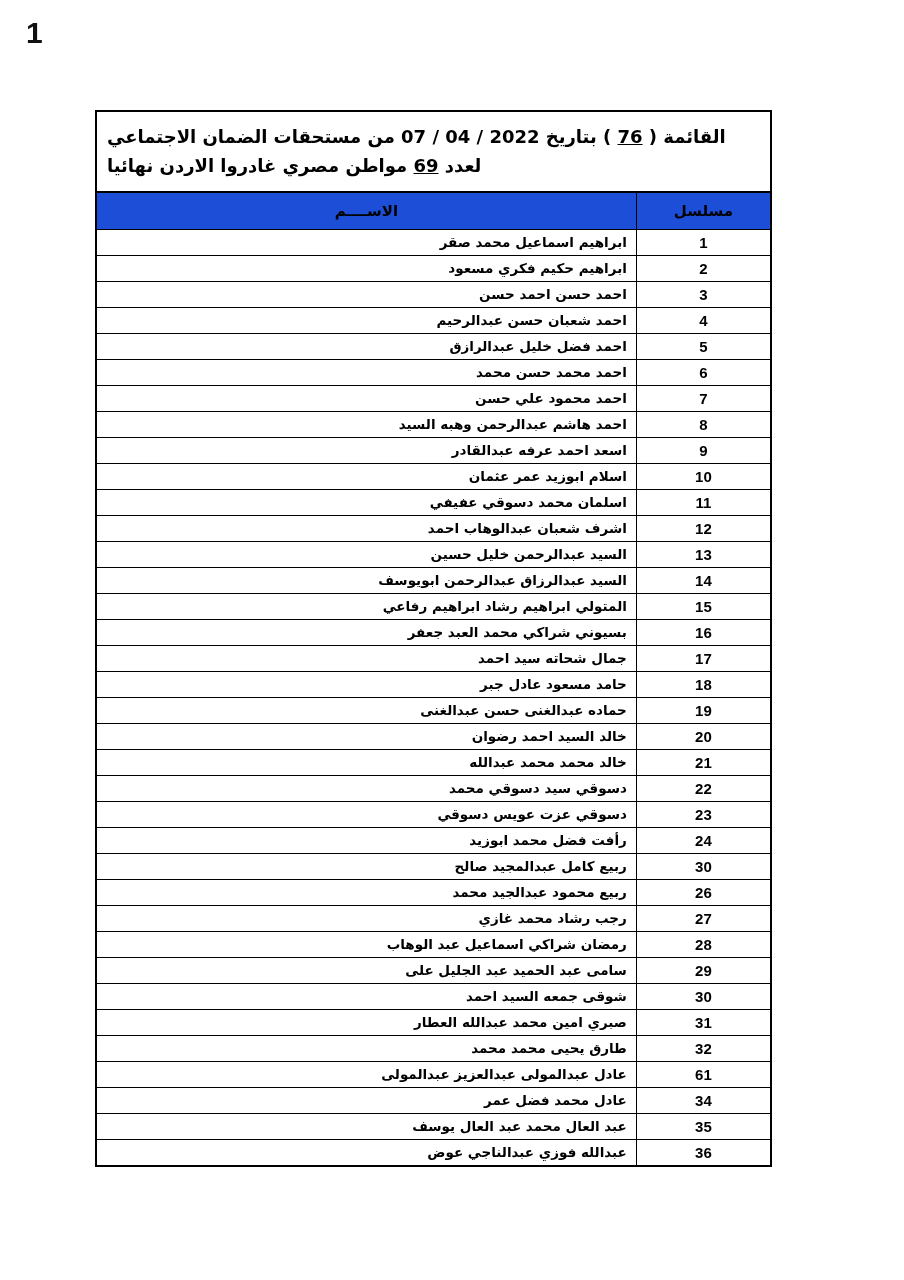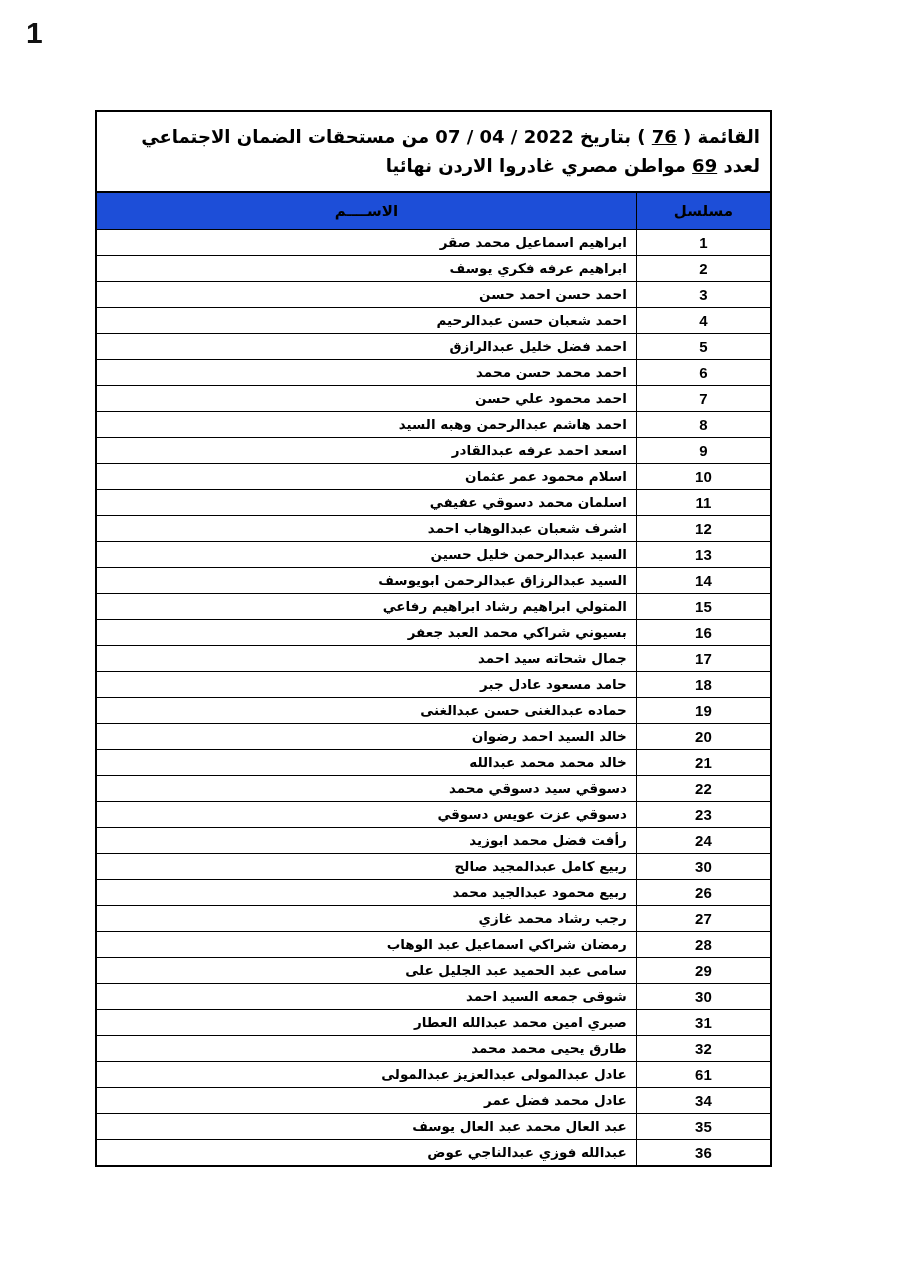--- a/index.html
+++ b/index.html
@@ -27,21 +27,21 @@
     border-collapse:collapse;
     border:2px solid #000;
     direction:rtl;
   }
   table.list-table th, table.list-table td {
     border:1px solid #000;
   }
   .title-cell {
     border-bottom:2px solid #000 !important;
     padding:11px 10px 10px 10px;
-    text-align:right;
+    text-align:left;
     font-weight:bold;
     font-size:18px;
     line-height:1.6;
     background:#ffffff;
   }
   .title-cell .num {
     text-decoration:underline;
   }
   .title-cell .date {
     direction:ltr;
@@ -103,21 +103,21 @@
         <th class="name-col">الاســــم</th>
       </tr>
     </thead>
     <tbody>
         <tr>
       <td class="serial-cell">1</td>
       <td class="name-cell">ابراهيم اسماعيل محمد صقر</td>
     </tr>
         <tr>
       <td class="serial-cell">2</td>
-      <td class="name-cell">ابراهيم عرفه فكري يوسف</td>
+      <td class="name-cell">ابراهيم حكيم فكري مسعود</td>
     </tr>
         <tr>
       <td class="serial-cell">3</td>
       <td class="name-cell">احمد حسن احمد حسن</td>
     </tr>
         <tr>
       <td class="serial-cell">4</td>
       <td class="name-cell">احمد شعبان حسن عبدالرحيم</td>
     </tr>
         <tr>
@@ -135,21 +135,21 @@
         <tr>
       <td class="serial-cell">8</td>
       <td class="name-cell">احمد هاشم عبدالرحمن وهبه السيد</td>
     </tr>
         <tr>
       <td class="serial-cell">9</td>
       <td class="name-cell">اسعد احمد عرفه عبدالقادر</td>
     </tr>
         <tr>
       <td class="serial-cell">10</td>
-      <td class="name-cell">اسلام محمود عمر عثمان</td>
+      <td class="name-cell">اسلام ابوزيد عمر عثمان</td>
     </tr>
         <tr>
       <td class="serial-cell">11</td>
       <td class="name-cell">اسلمان محمد دسوقي عفيفي</td>
     </tr>
         <tr>
       <td class="serial-cell">12</td>
       <td class="name-cell">اشرف شعبان عبدالوهاب احمد</td>
     </tr>
         <tr>

